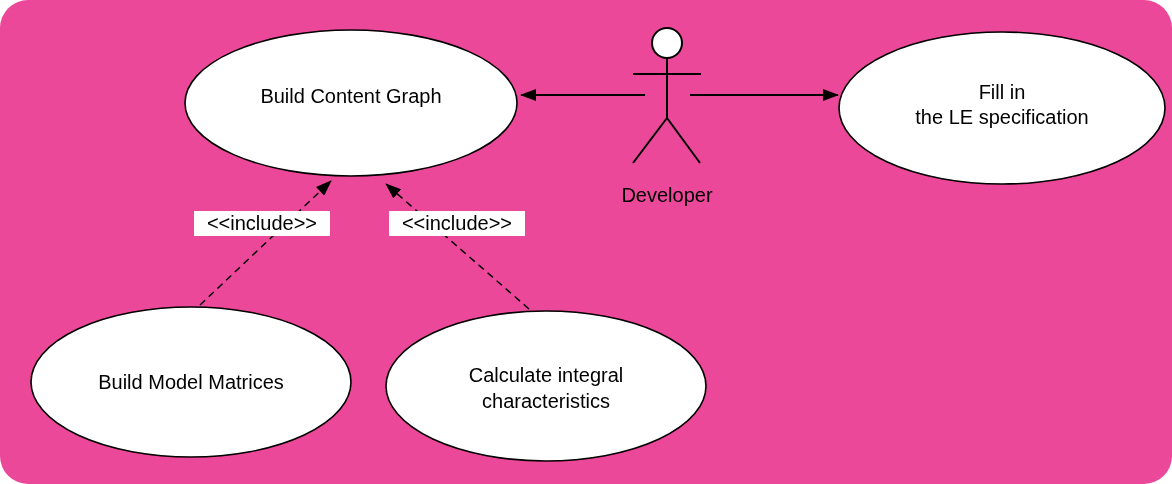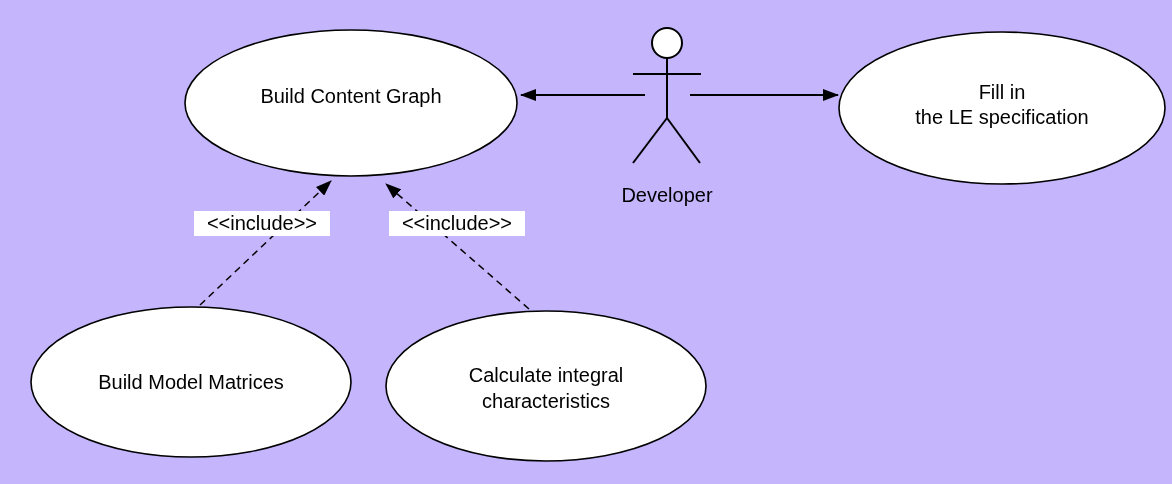--- a/index.html
+++ b/index.html
@@ -4,23 +4,24 @@
 <style>
   html, body {
     margin: 0;
     padding: 0;
     background: #ffffff;
   }
   .canvas {
     position: relative;
     width: 1172px;
     height: 484px;
-    background: #c4b5fd;
+    background: #ec4899;
     font-family: "Liberation Sans", sans-serif;
     overflow: hidden;
+    border-radius: 28px;
   }
   svg { display: block; }
   .uc-shape {
     fill: #ffffff;
     stroke: #000000;
     stroke-width: 1.6;
   }
   .actor-stroke {
     stroke: #000000;
     stroke-width: 2;

